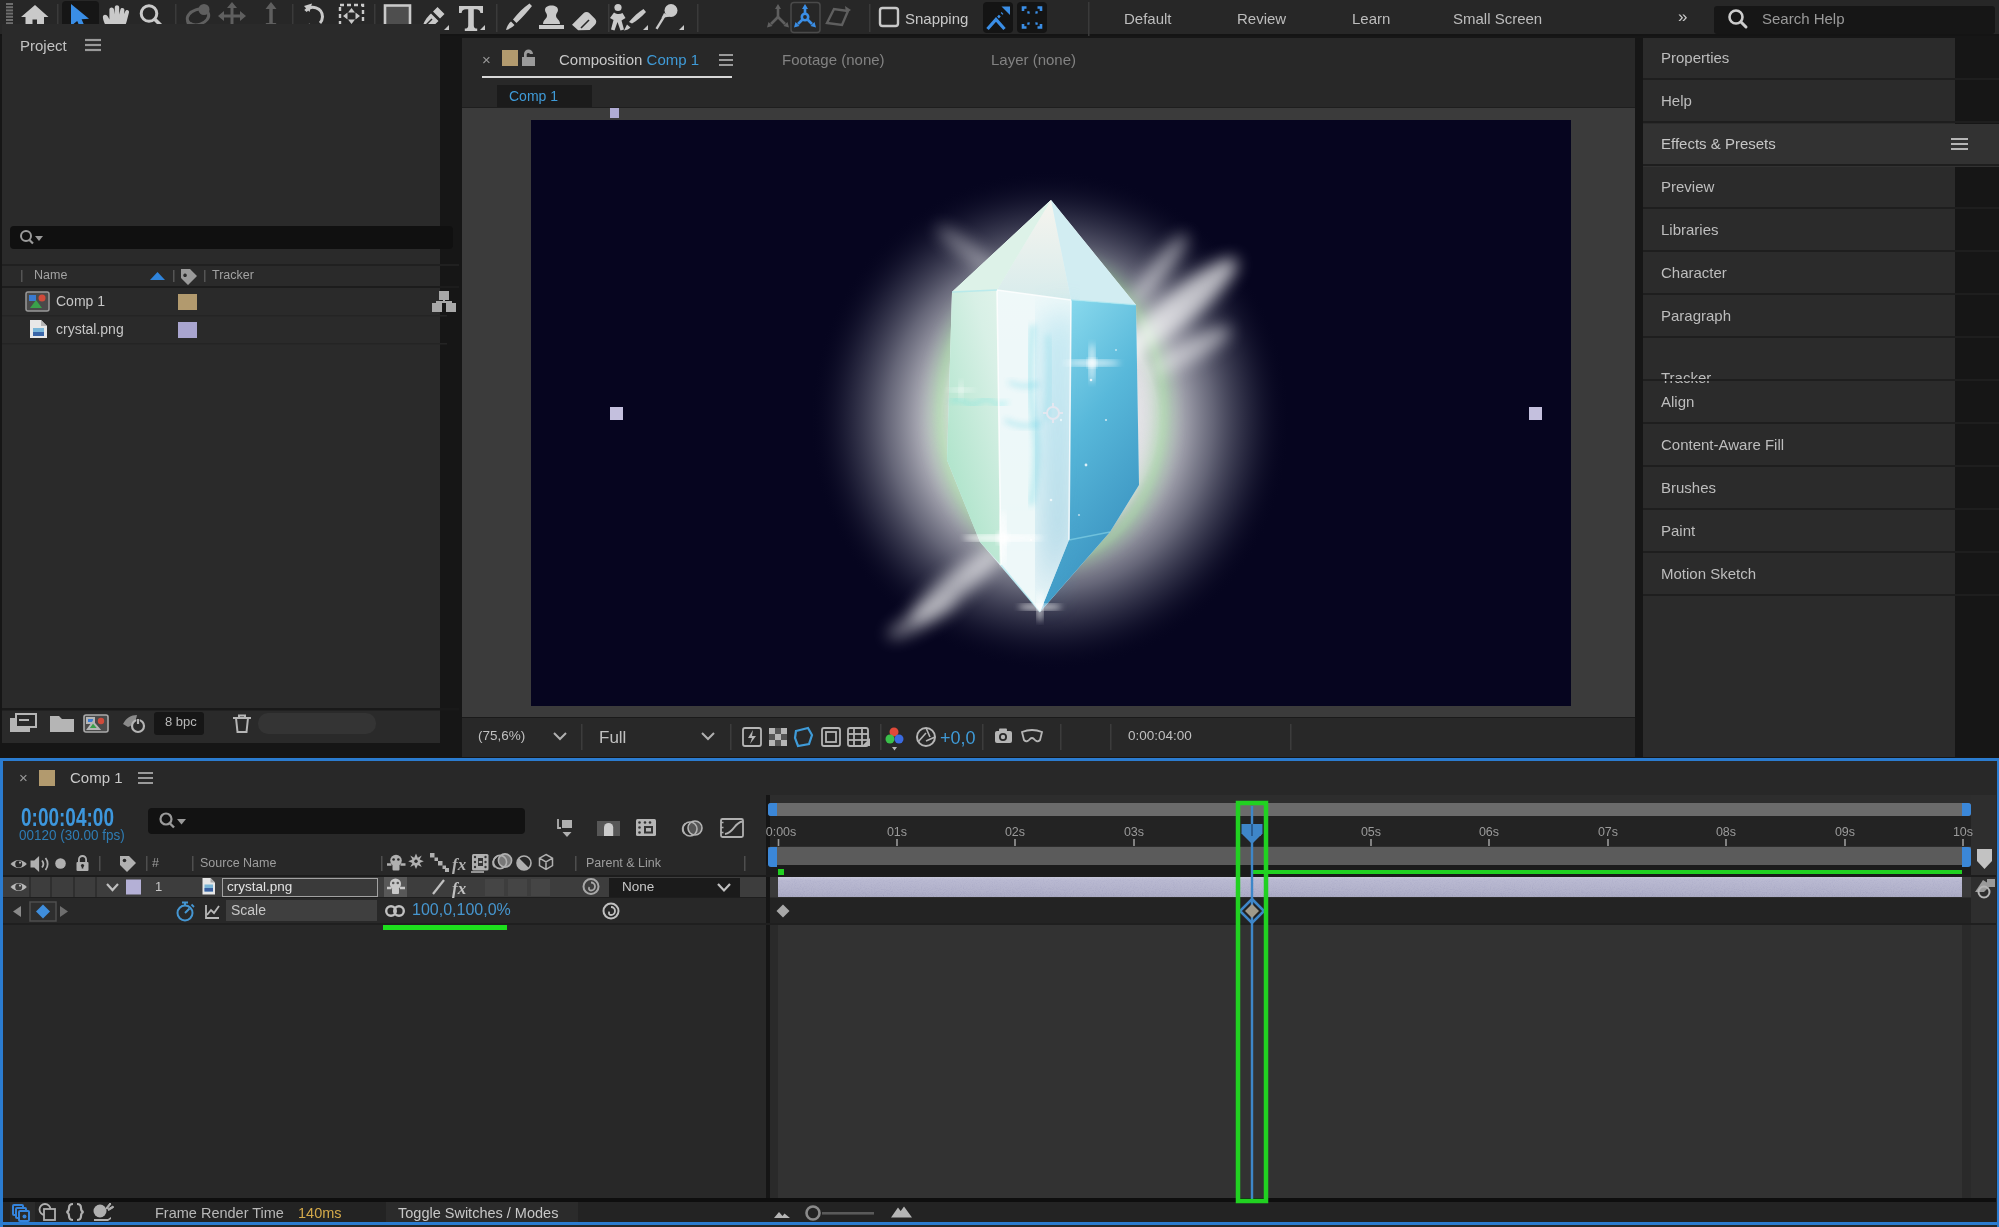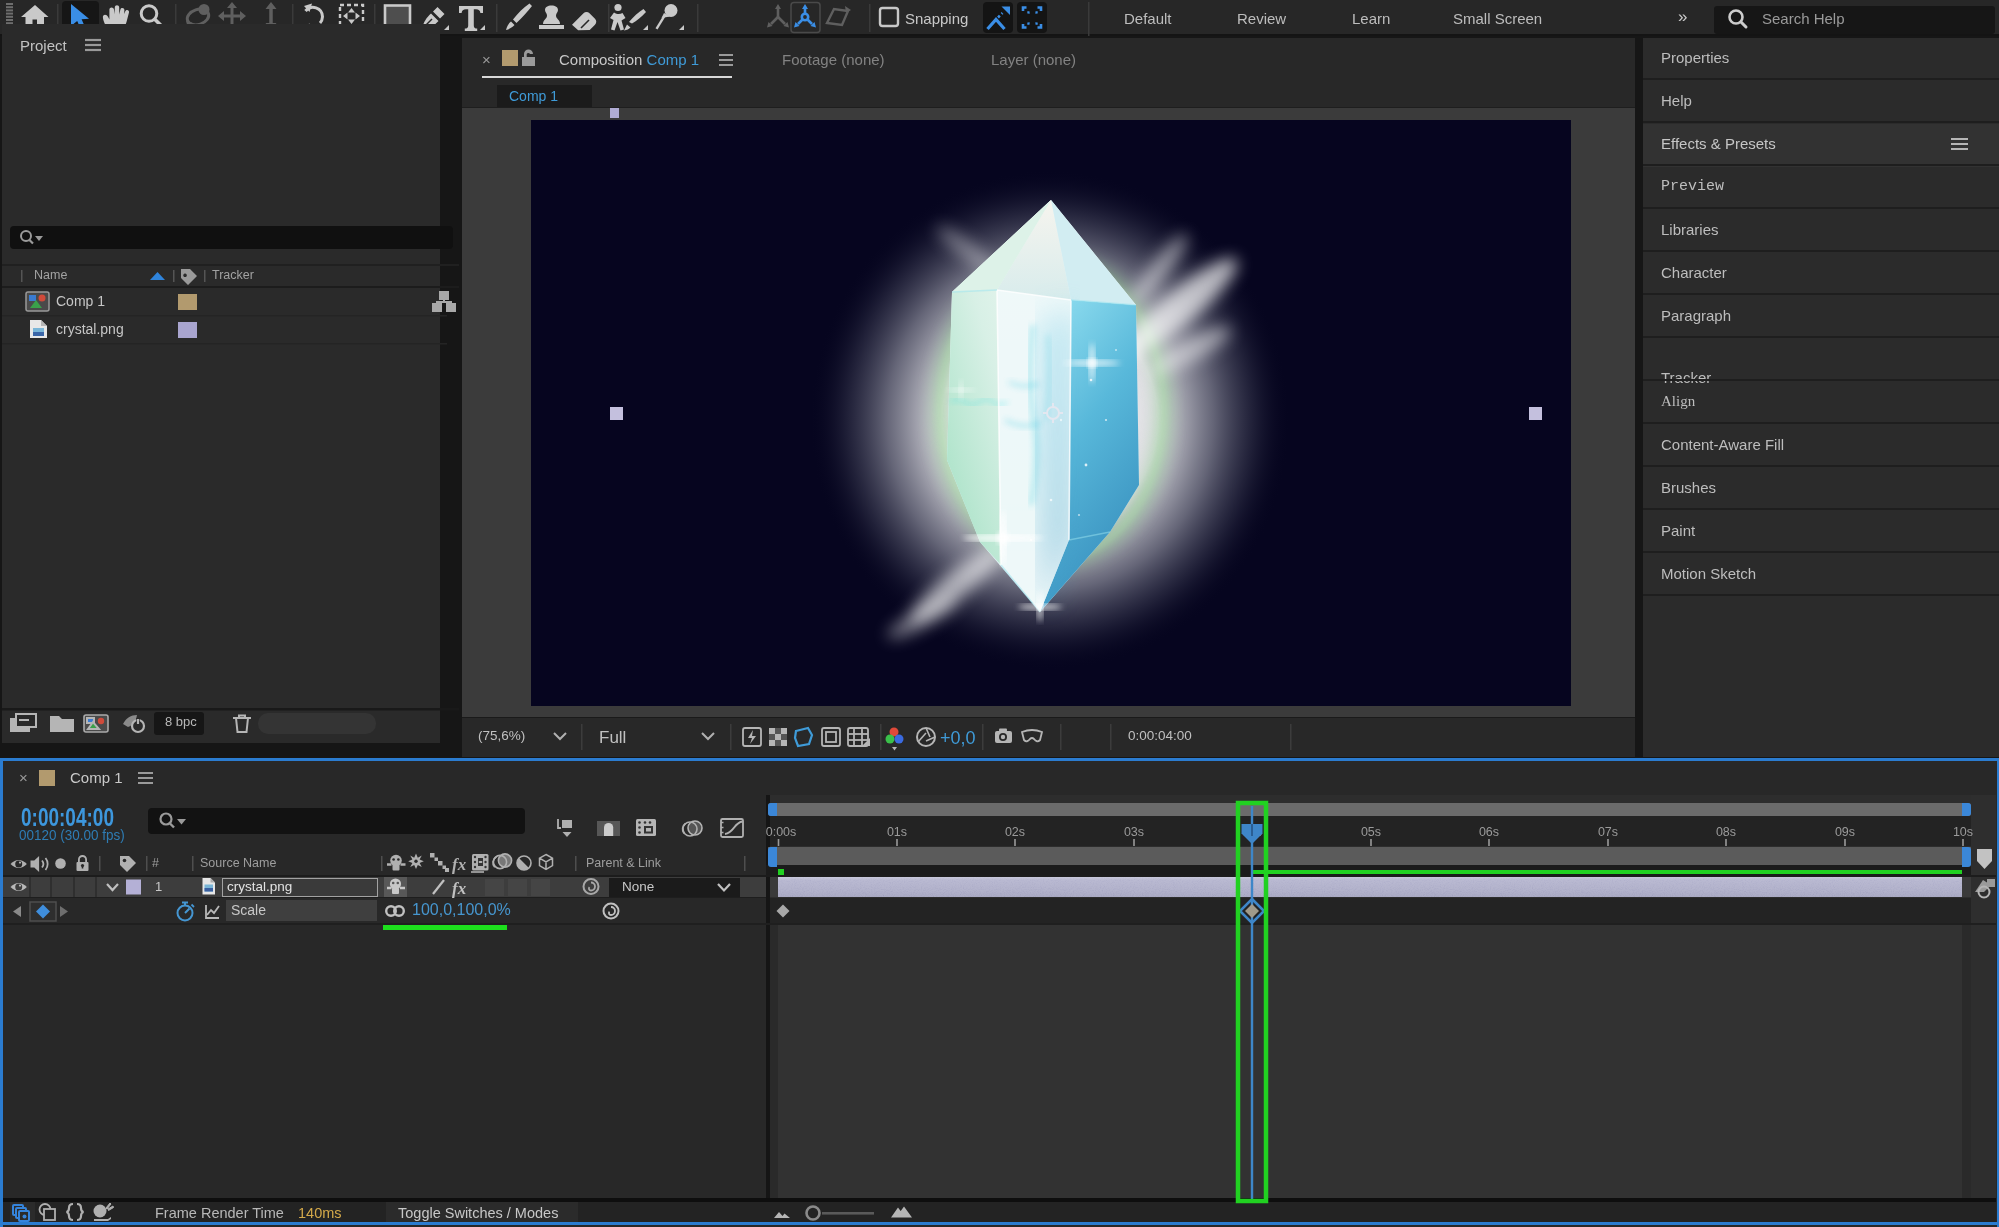--- a/index.html
+++ b/index.html
@@ -466,31 +466,31 @@
             <rect x="537" y="10.5" width="8" height="3" rx="1"></rect>
           </g>
 
    <g fill="none" stroke="#b5b5b5" stroke-width="1.8">
             <path d="M560 14 q10-4 20 0 l-2 8 q-3 3-6-1 -2-2 -4 0 -3 4 -6 1z"></path>
           </g>
   </svg>
  </div>
 </div>
 
-<div class="abs" id="rightpanel" style="left:1643px;top:38px;width:356px;height:719px;background:#2b2b2b;">
+<div class="abs" id="rightpanel" style="left:1643px;top:38px;width:312px;height:719px;background:#2b2b2b;">
  <div class="abs" style="left:0;top:86px;width:356px;height:43px;background:#323232;"></div>
  <div class="txt" style="left:18px;top:11px;font-size:15px;color:#bdbdbd;">Properties</div>
  <div class="txt" style="left:18px;top:54px;font-size:15px;color:#bdbdbd;">Help</div>
  <div class="txt" style="left:18px;top:97px;font-size:15px;color:#c6c6c6;">Effects &amp; Presets</div>
- <div class="txt" style="left:18px;top:140px;font-size:15px;color:#bdbdbd;font-family:Liberation Mono, monospace;">Preview</div>
+ <div class="txt" style="left:18px;top:140px;font-size:15px;color:#bdbdbd;">Preview</div>
  <div class="txt" style="left:18px;top:183px;font-size:15px;color:#bdbdbd;">Libraries</div>
  <div class="txt" style="left:18px;top:226px;font-size:15px;color:#bdbdbd;">Character</div>
  <div class="txt" style="left:18px;top:269px;font-size:15px;color:#bdbdbd;">Paragraph</div>
  <div class="txt" style="left:18px;top:312px;font-size:15px;color:#bdbdbd;margin-top:19px;">Tracker</div>
- <div class="txt" style="left:18px;top:355px;font-size:15px;color:#bdbdbd;font-family:Liberation Serif, serif;">Align</div>
+ <div class="txt" style="left:18px;top:355px;font-size:15px;color:#bdbdbd;">Align</div>
  <div class="txt" style="left:18px;top:398px;font-size:15px;color:#bdbdbd;">Content-Aware Fill</div>
  <div class="txt" style="left:18px;top:441px;font-size:15px;color:#bdbdbd;">Brushes</div>
  <div class="txt" style="left:18px;top:484px;font-size:15px;color:#bdbdbd;">Paint</div>
  <div class="txt" style="left:18px;top:527px;font-size:15px;color:#bdbdbd;">Motion Sketch</div>
  <svg width="356" height="719" style="position:absolute;left:0;top:0">
   <g fill="#1e1e1e">
    <rect x="0" y="40" width="356" height="2"></rect>
           <rect x="0" y="83" width="356" height="2"></rect>
           <rect x="0" y="126" width="356" height="2"></rect>
           <rect x="0" y="169" width="356" height="2"></rect>

